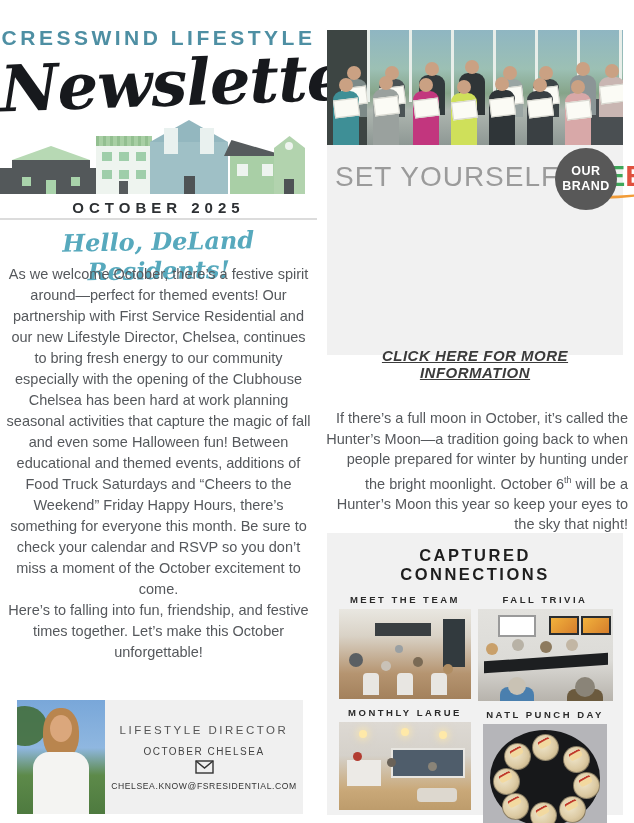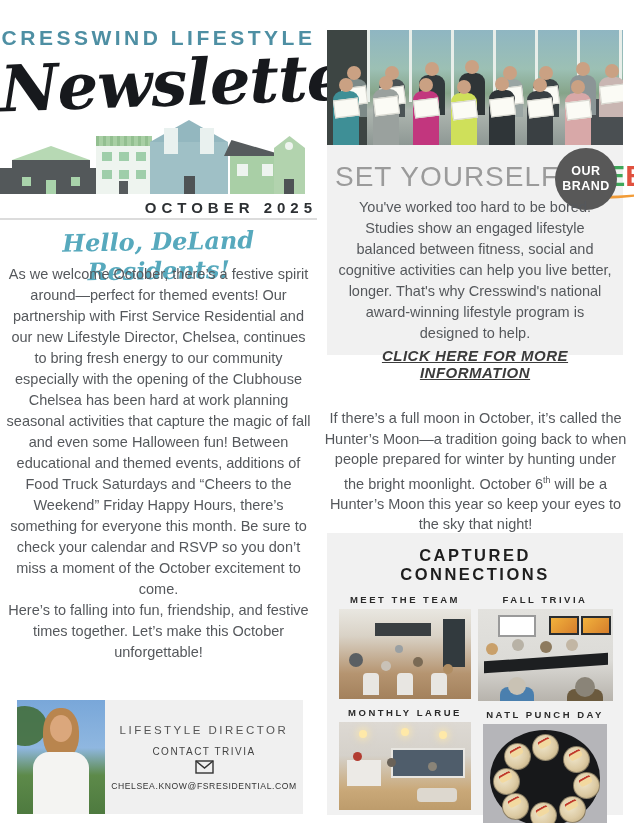--- a/index.html
+++ b/index.html
@@ -39,21 +39,21 @@
   .h-c .door{position:absolute;left:34px;bottom:0;width:11px;height:18px;background:#4e5355;}
   .h-d{left:218px;width:50px;height:38px;background:#a9cfa6;}
   .h-d .roof{top:-16px;left:-6px;width:62px;height:16px;background:#565b5d;
       clip-path:polygon(12% 0,100% 100%,0 100%);}
   .h-d .w1,.h-d .w2{position:absolute;top:8px;width:11px;height:12px;background:#eef4ef;}
   .h-d .w1{left:7px;} .h-d .w2{right:7px;}
   .h-e{left:262px;width:31px;height:46px;background:#b2d3ae;}
   .h-e .roof{top:-12px;height:12px;background:#b2d3ae;clip-path:polygon(50% 0,100% 100%,0 100%);}
   .h-e .w1{position:absolute;top:-6px;left:11px;width:8px;height:8px;border-radius:50%;background:#eef4ef;}
   .h-e .door{position:absolute;left:10px;bottom:0;width:10px;height:15px;background:#4e5355;}
-  .issue{position:absolute;top:199px;left:0;width:100%;text-align:right;
+  .issue{position:absolute;top:199px;left:0;width:100%;text-align:center;
          font-size:15px;font-weight:700;letter-spacing:5px;color:#2d3033;}
   .header-divider{position:absolute;top:218px;left:0;width:317px;height:2px;background:#dcdcdc;}
 
   
   .greeting{position:absolute;top:227px;left:0;width:100%;text-align:center;
             font-family:"DejaVu Serif",serif;font-style:italic;font-weight:700;
             font-size:24px;color:#57A9BD;transform:rotate(-1deg);}
   .body-copy{position:absolute;top:264px;left:6px;width:305px;text-align:center;
              font-size:14.5px;line-height:21px;color:#55585C;}
   .body-copy p{margin:0;}
@@ -100,21 +100,21 @@
       font-weight:700;font-size:12.5px;letter-spacing:.5px;line-height:15px;}
   .brand-body{position:absolute;top:52px;left:8px;width:280px;text-align:center;
       font-size:14.5px;line-height:21px;color:#55585C;}
   .brand-link{position:absolute;top:202px;left:0;width:100%;text-align:center;
       font-size:15px;font-weight:700;font-style:italic;letter-spacing:.5px;color:#3b3b3b;
       text-decoration:underline;cursor:pointer;}
 
   .dyk-heading{position:absolute;top:366px;left:0;width:100%;text-align:center;}
   .dyk-heading span{display:inline-block;font-size:24px;font-weight:700;font-style:italic;
       letter-spacing:3px;color:#8FC49B;border-bottom:3px solid #8FC49B;padding-bottom:4px;}
-  .dyk-body{position:absolute;top:408px;left:6px;width:305px;text-align:center;
+  .dyk-body{position:absolute;top:408px;left:6px;width:305px;text-align:right;
       font-size:14.5px;line-height:20.5px;color:#55585C;}
   .dyk-body sup{font-size:9px;}
 
   .captured-panel{position:absolute;top:533px;left:10px;width:296px;height:282px;background:#f1f1f1;}
   .captured-title{margin:13px 16px 2px;text-align:center;font-size:16.5px;font-weight:700;
       letter-spacing:2.5px;color:#1e1e1e;}
   .captured-grid{display:flex;justify-content:space-between;padding:0 8px;}
   .cap-col{width:140px;display:flex;flex-direction:column;align-items:center;}
   .cap-label{font-size:9.5px;font-weight:700;letter-spacing:2.5px;color:#2a2a2a;margin:8px 0 4px;}
   .cap-photo{position:relative;width:132px;overflow:hidden;}
@@ -238,21 +238,21 @@
 
     <div class="director-card">
       <div class="chelsea-photo">
         <div class="tree"></div>
           <div class="hair"></div>
           <div class="face"></div>
           <div class="body"></div>
       </div>
       <div class="director-info">
         <div class="director-role">LIFESTYLE DIRECTOR</div>
-        <div class="contact-label">CONTACT TRIVIA</div>
+        <div class="contact-label">OCTOBER CHELSEA</div>
         <span class="email-icon">
           <svg width="19" height="14" viewBox="0 0 19 14">
               <rect x="1" y="1" width="17" height="12" fill="none" stroke="#333" stroke-width="1.4"></rect>
               <path d="M1,1 L9.5,8 L18,1" fill="none" stroke="#333" stroke-width="1.4"></path>
             </svg>
         </span>
         <a class="director-email">CHELSEA.KNOW@FSRESIDENTIAL.COM</a>
       </div>
     </div>
   </div>
@@ -305,21 +305,20 @@
     </div>
 
     <div class="brand-panel">
       <div class="brand-line">
         <span class="brand-gray">SET YOURSELF</span><span class="free-wrap"><span class="free-letter" style="color: rgb(107, 155, 210);">F</span><span class="free-letter" style="color: rgb(240, 166, 62);">R</span><span class="free-letter" style="color: rgb(63, 167, 90);">E</span><span class="free-letter" style="color: rgb(224, 81, 63);">E</span><i class="swoosh"></i></span>
       </div>
       <div class="brand-badge">
         <span>OUR</span>
         <span>BRAND</span>
       </div>
-      <div class="brand-body">You've worked too hard to be bored. Studies show an engaged lifestyle balanced between fitness, social and cognitive activities can help you live better, longer. That's why Cresswind's national award-winning lifestyle program is designed to help.</div>
       <a class="brand-link">CLICK HERE FOR MORE INFORMATION</a>
     </div>
 
     <div class="dyk-body"><span>If there’s a full moon in October, it’s called the Hunter’s Moon—a tradition going back to when people prepared for winter by hunting under the bright moonlight. October 6</span><sup>th</sup><span> will be a Hunter’s Moon this year so keep your eyes to the sky that night!</span></div>
 
     <div class="captured-panel">
       <div class="captured-title">CAPTURED CONNECTIONS</div>
       <div class="captured-grid">
         <div class="cap-col">
           <div class="cap-label">MEET THE TEAM</div>

